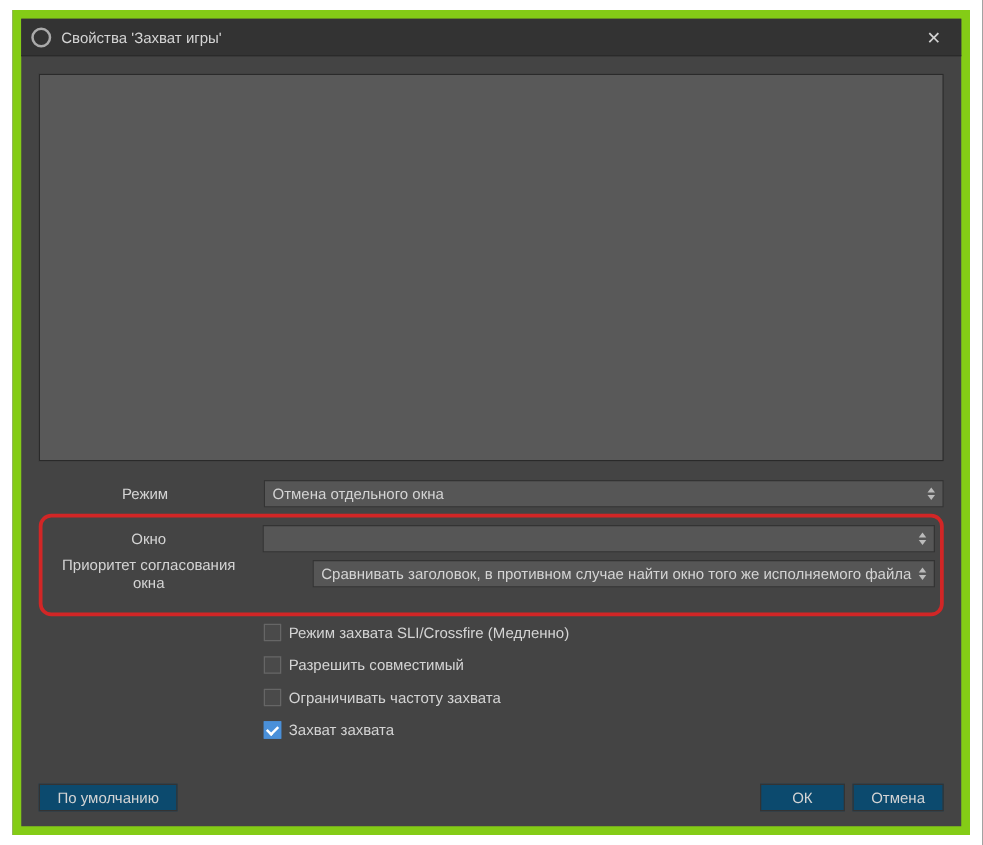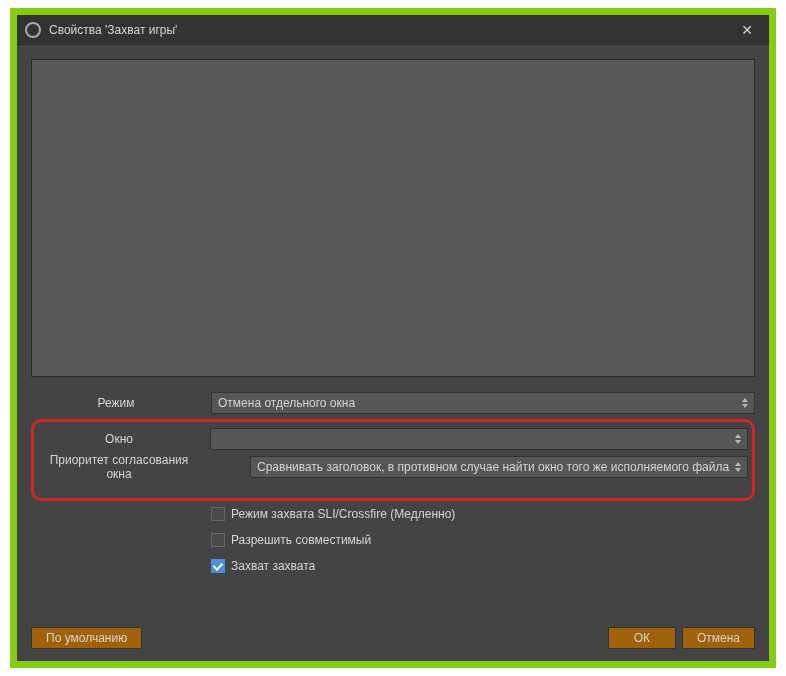--- a/index.html
+++ b/index.html
@@ -169,21 +169,21 @@
     .checkbox-label {
       color: #d4d4d4;
       font-size: 12px;
     }
     .button-bar {
       padding: 10px 14px 12px 14px;
       display: flex;
       align-items: center;
     }
     .btn {
-      background: #a16207;
+      background: #0c4a6e;
       border: 1px solid #333;
       color: #d4d4d4;
       font-size: 12px;
       height: 22px;
       padding: 0 14px;
       cursor: pointer;
       min-width: 68px;
     }
     .btn-default {
       min-width: 110px;
@@ -238,20 +238,24 @@
       <div class="checkbox-row">
         <div class="checkbox"></div>
         <div class="checkbox-label">Режим захвата SLI/Crossfire (Медленно)</div>
       </div>
 
       <div class="checkbox-row">
         <div class="checkbox"></div>
         <div class="checkbox-label">Разрешить совместимый</div>
       </div>
 
+      <div class="checkbox-row">
+        <div class="checkbox"></div>
+        <div class="checkbox-label">Ограничивать частоту захвата</div>
+      </div>
 
       <div class="checkbox-row">
         <div class="checkbox checked"></div>
         <div class="checkbox-label">Захват захвата</div>
       </div>
 
 
     </div>
   </div>
 

